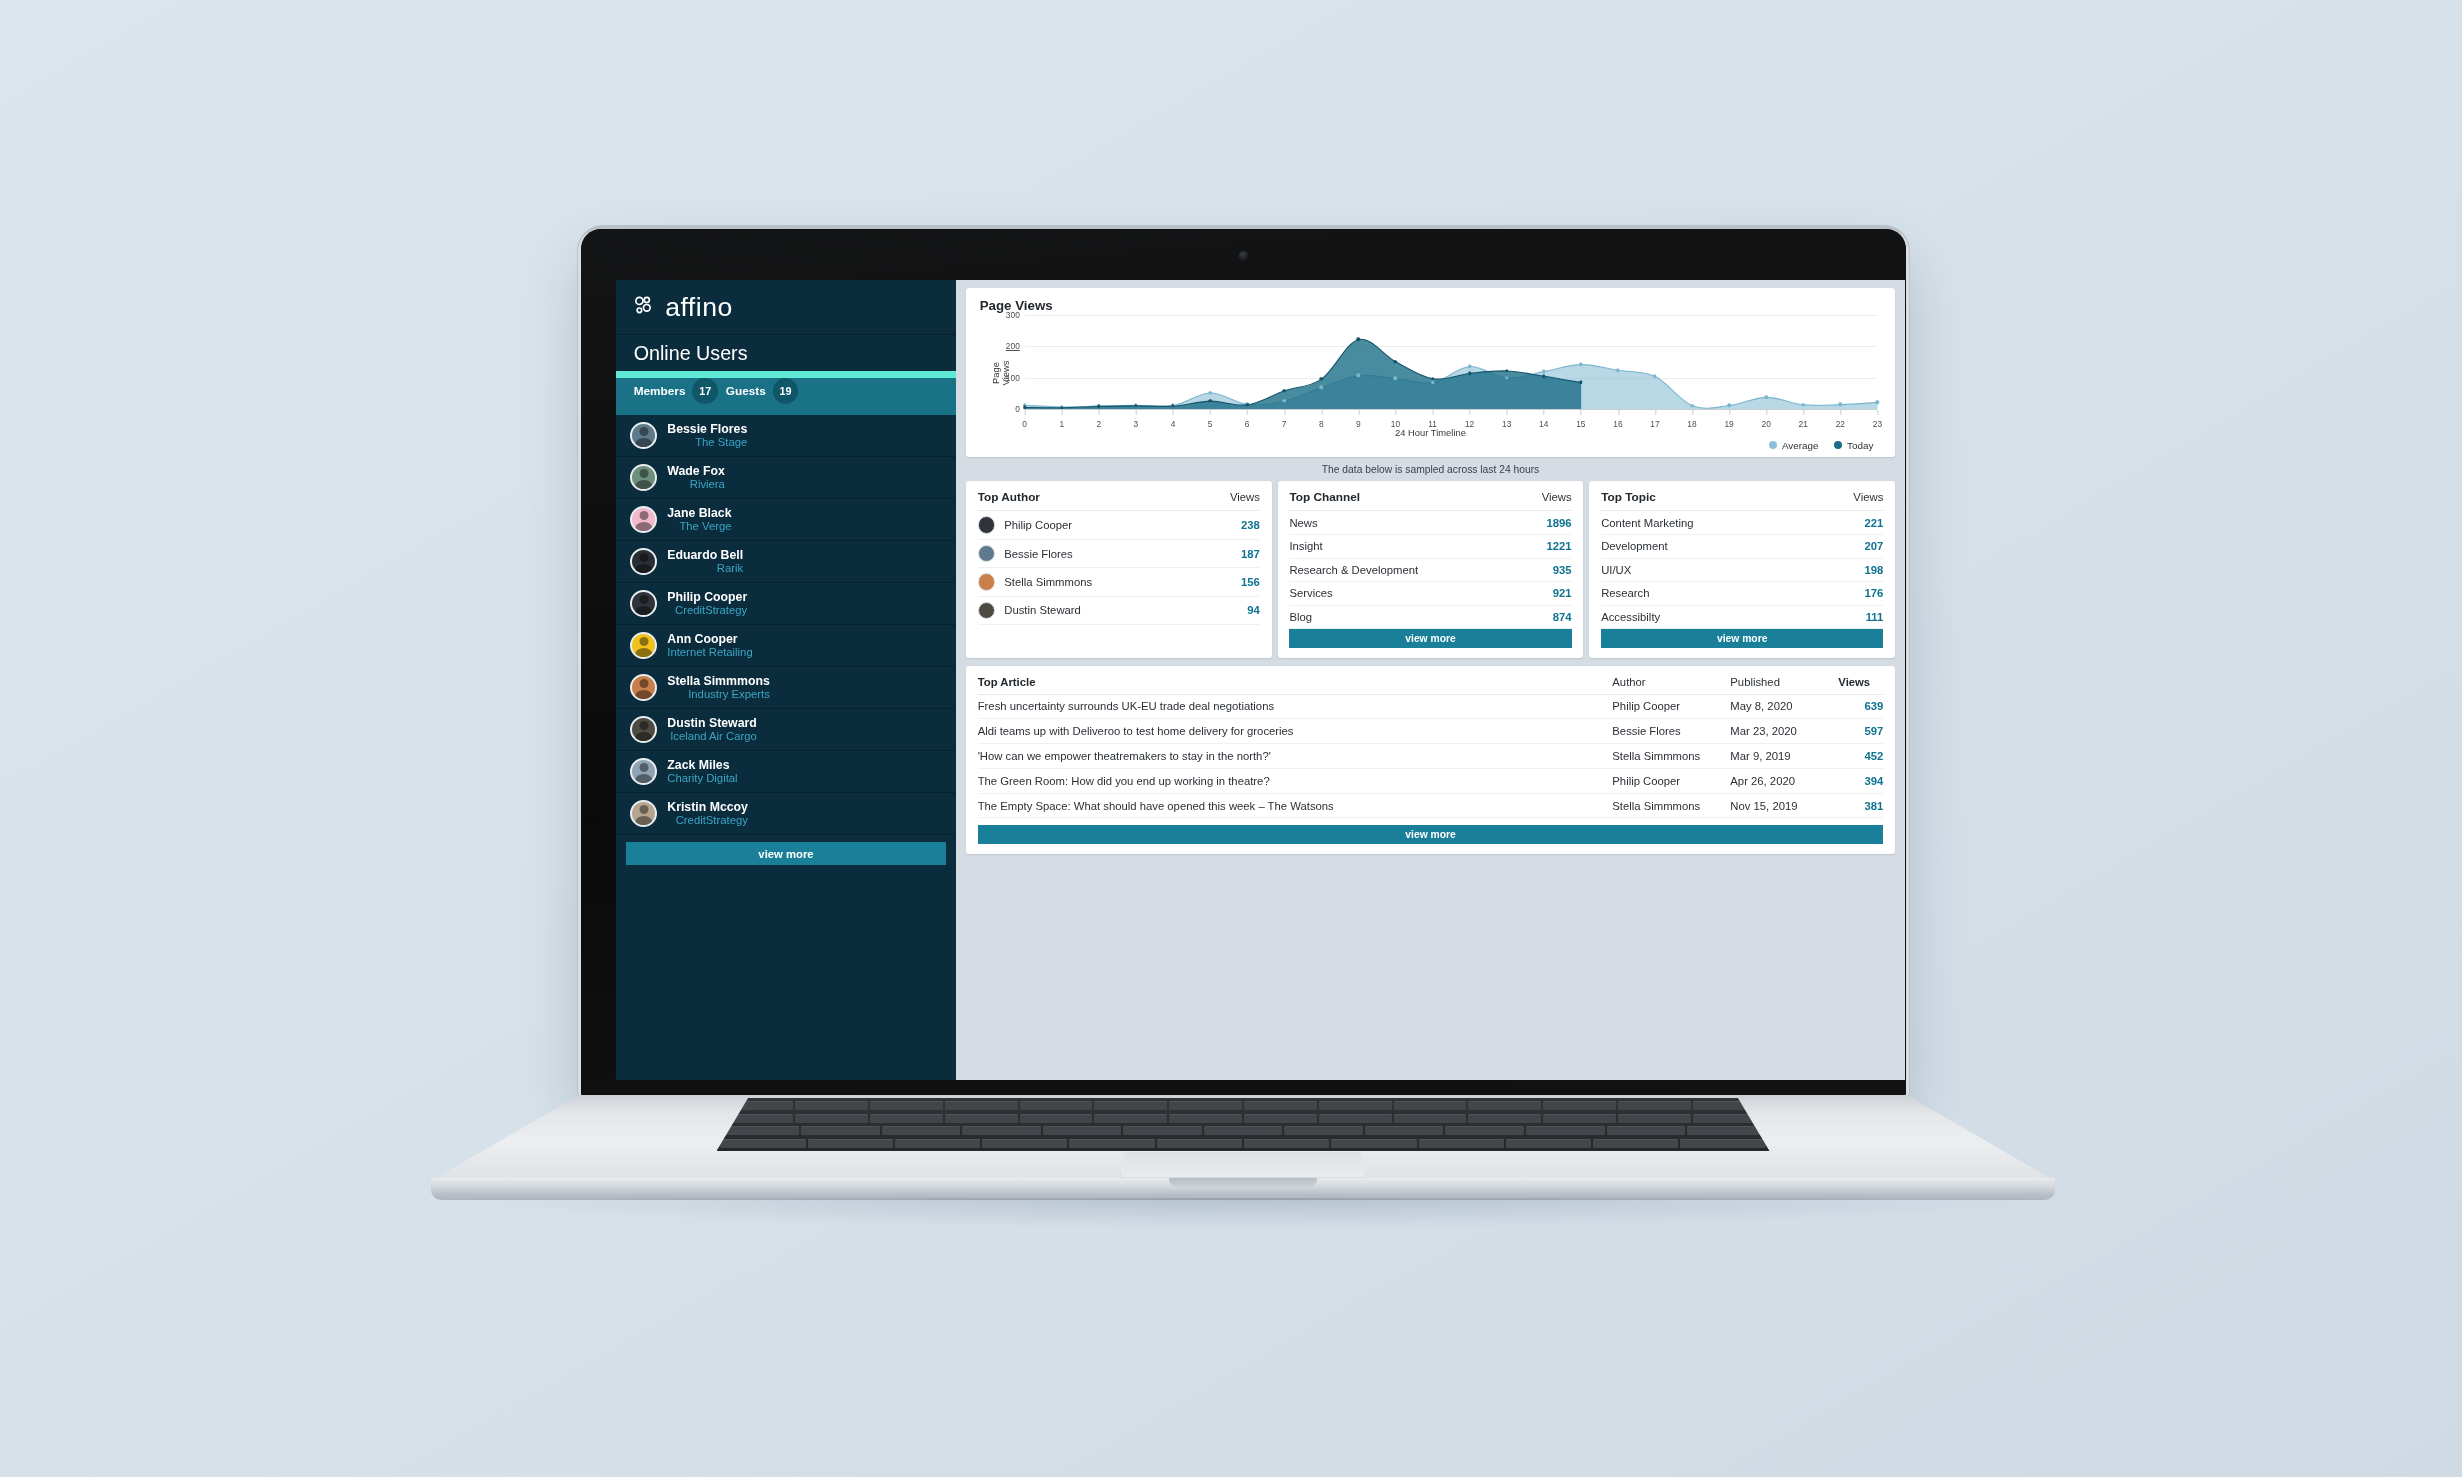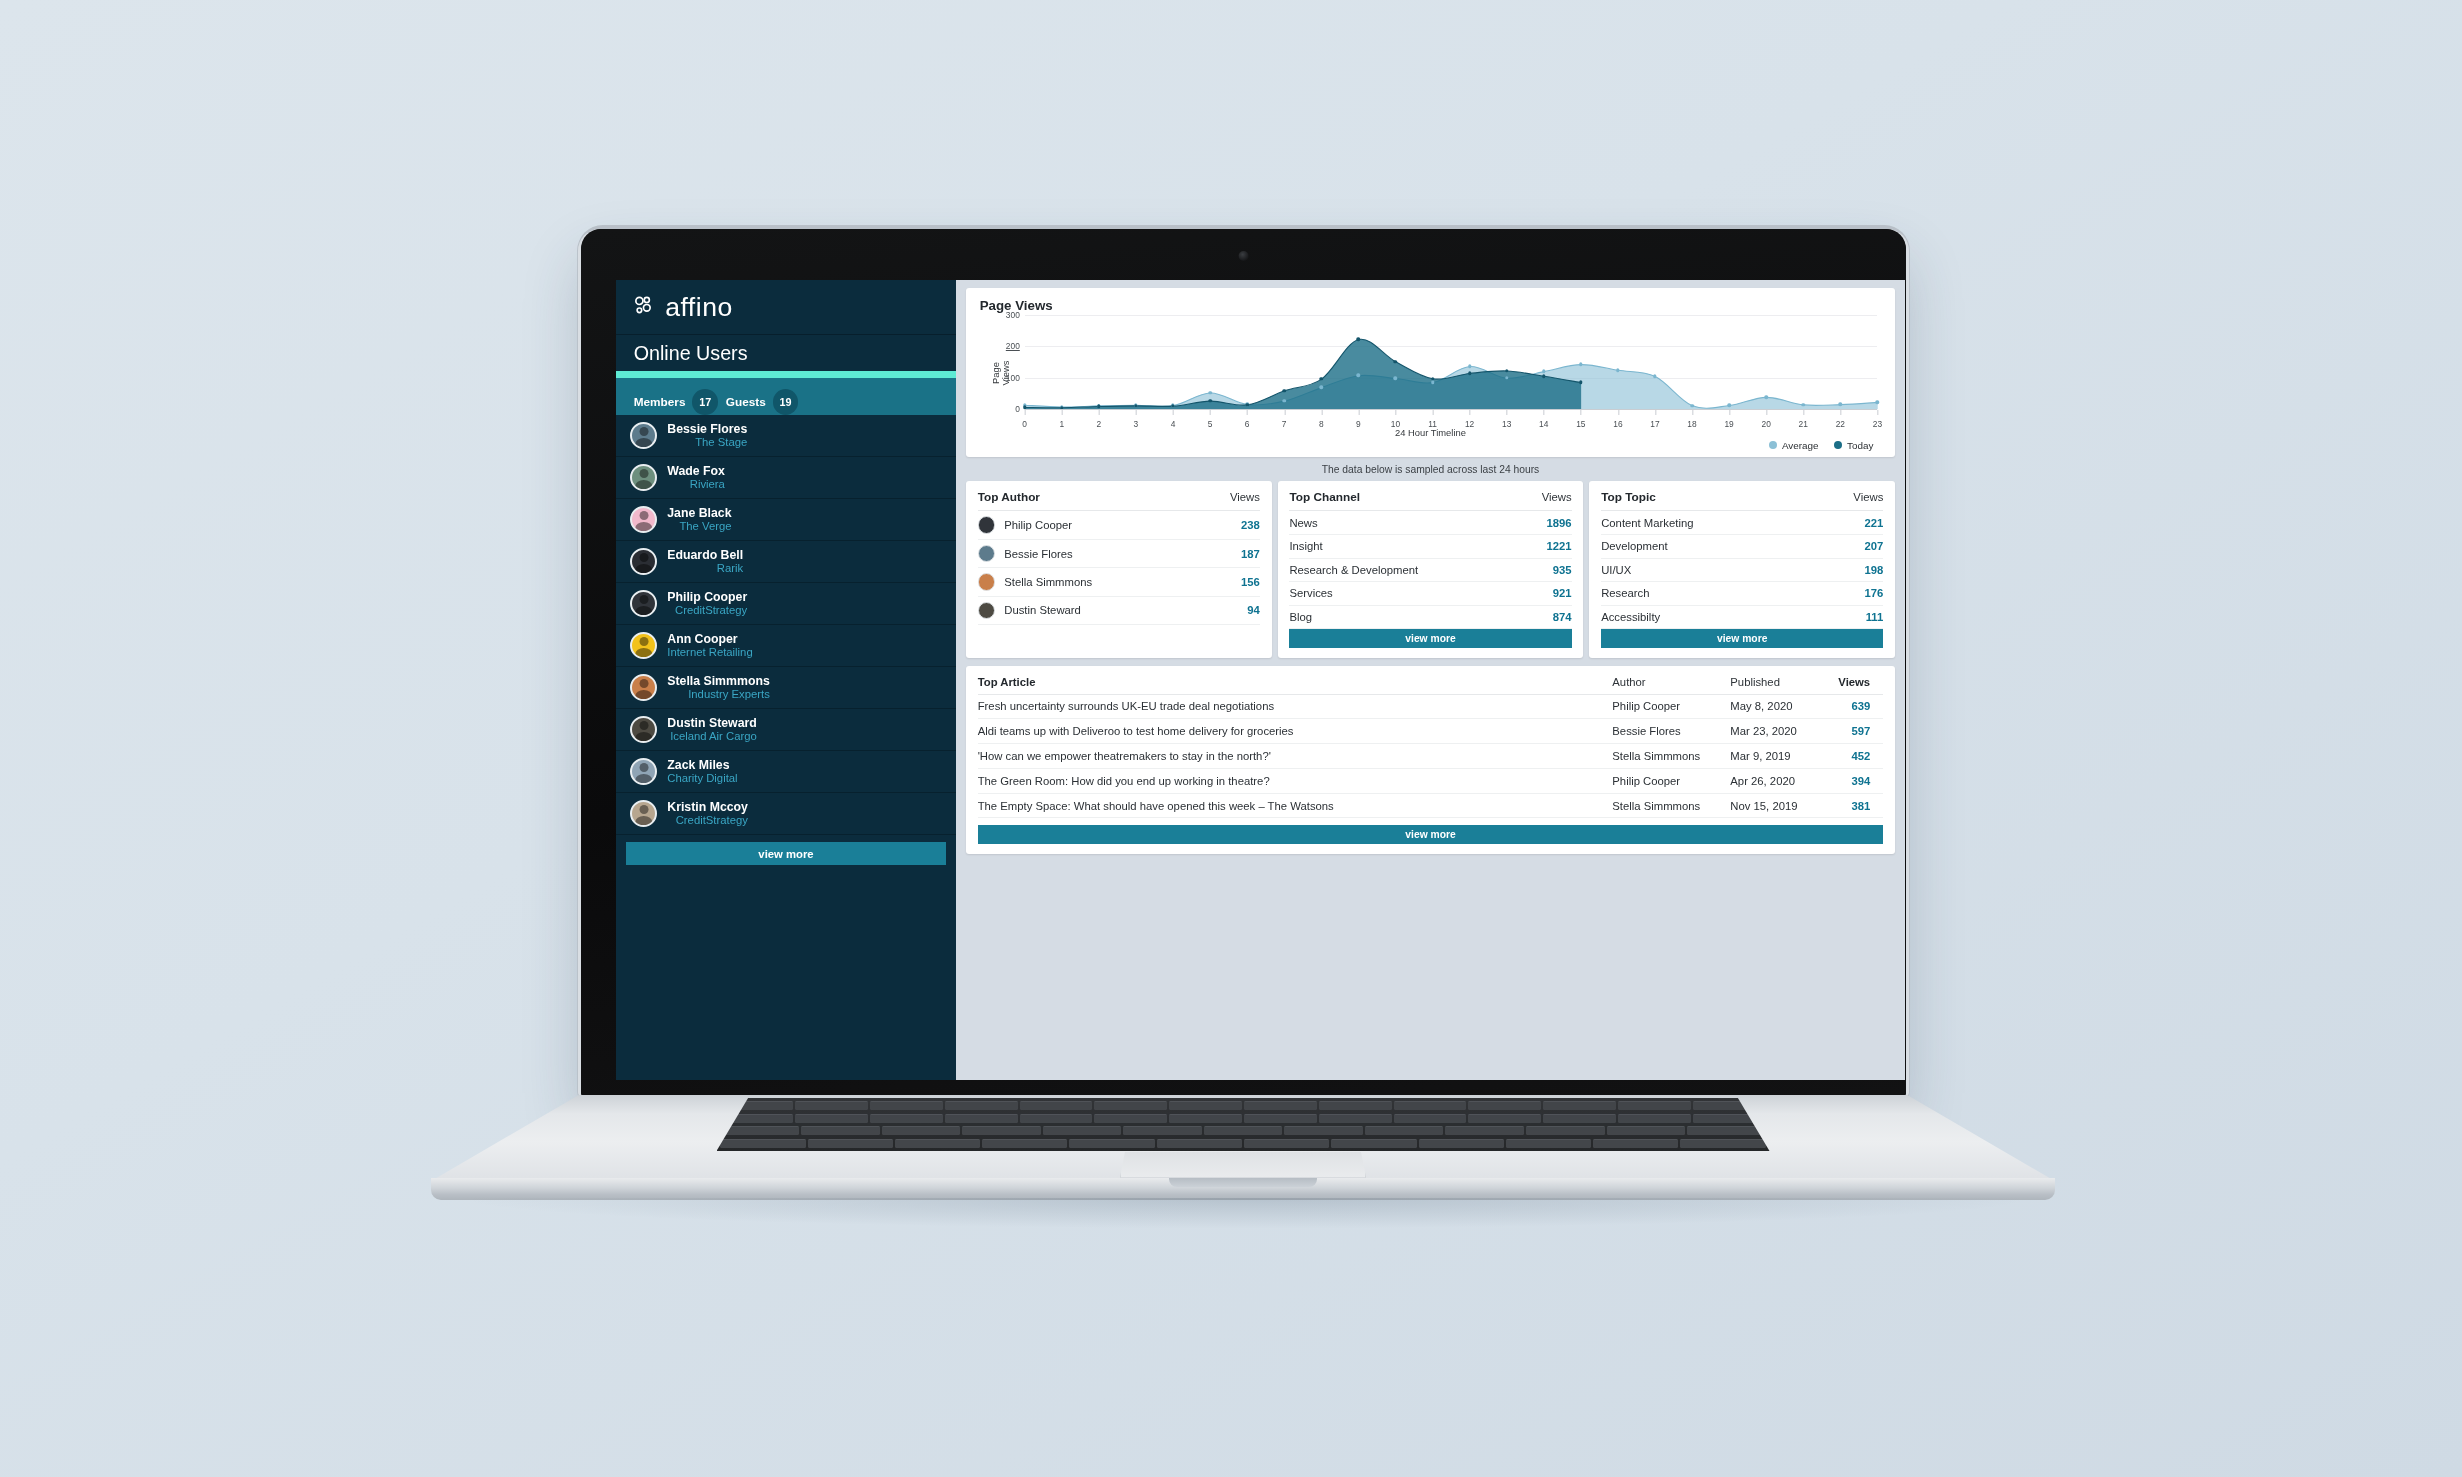--- a/index.html
+++ b/index.html
@@ -91,21 +91,21 @@
   
   .sidebar { width:340px; background:#0b2c3d; display:flex; flex-direction:column; flex:0 0 340px; }
   .logo-bar { height:55px; display:flex; align-items:center; padding:0 17.7px; border-bottom:1px solid #071f2c; }
   .logo { display:flex; align-items:center; gap:5.9px; }
   .logo-mark { width:25.6px; height:21.7px; }
   .logo-text { color:#fff; font-size:26.6px; letter-spacing:0.5px; font-weight:400; }
   .online-title {
     height:43px; display:flex; align-items:center; padding:0 17.7px;
     color:#fff; font-size:19.7px; border-bottom:7px solid #5eead4;
   }
-  .tabbar { background:#1a7287; height:37px; display:flex; align-items:flex-end; padding:0 17.7px; gap:7.9px; }
+  .tabbar { background:#1a7287; height:37px; display:flex; align-items:flex-start; padding:0 17.7px; gap:7.9px; }
   .tab { display:flex; align-items:center; gap:6.9px; }
   .tab-label { color:#fff; font-size:11.8px; font-weight:bold; }
   .tab-badge {
     width:25.6px; height:25.6px; border-radius:50%; background:#105669;
     color:#fff; font-size:10.8px; font-weight:bold;
     display:flex; align-items:center; justify-content:center;
   }
   .user-list { display:flex; flex-direction:column; }
   .user-row {
     display:flex; align-items:center; gap:9.9px; padding:5.9px 13.8px;
@@ -178,21 +178,21 @@
   .article-card { margin-top:7.9px; padding:9.9px 11.8px 9.9px; }
   .art-table { width:100%; border-collapse:collapse; }
   .art-table th {
     font-size:11.3px; font-weight:bold; color:#23282d; text-align:left;
     padding:0 0 5.9px; border-bottom:1px solid #e6e8ea;
   }
   .art-table th.c-author, .art-table th.c-pub { font-weight:normal; color:#2e3338; }
   .art-table td { font-size:11.3px; color:#2b3035; padding:5.9px 0; border-bottom:1px solid #eef0f1; }
   .c-author { width:118px; }
   .c-pub { width:108px; }
-  .c-views { width:45px; text-align:center; }
+  .c-views { width:45px; text-align:right; }
   td.c-views { font-weight:bold; color:#0f7391; }
   .view-more-wide {
     margin-top:6.9px; height:18.7px; background:#1a7f98; color:#fff; font-size:10.3px;
     font-weight:bold; display:flex; align-items:center; justify-content:center;
     border:none; cursor:pointer; width:100%;
   }
 </style>
 </head>
 <body>
 

